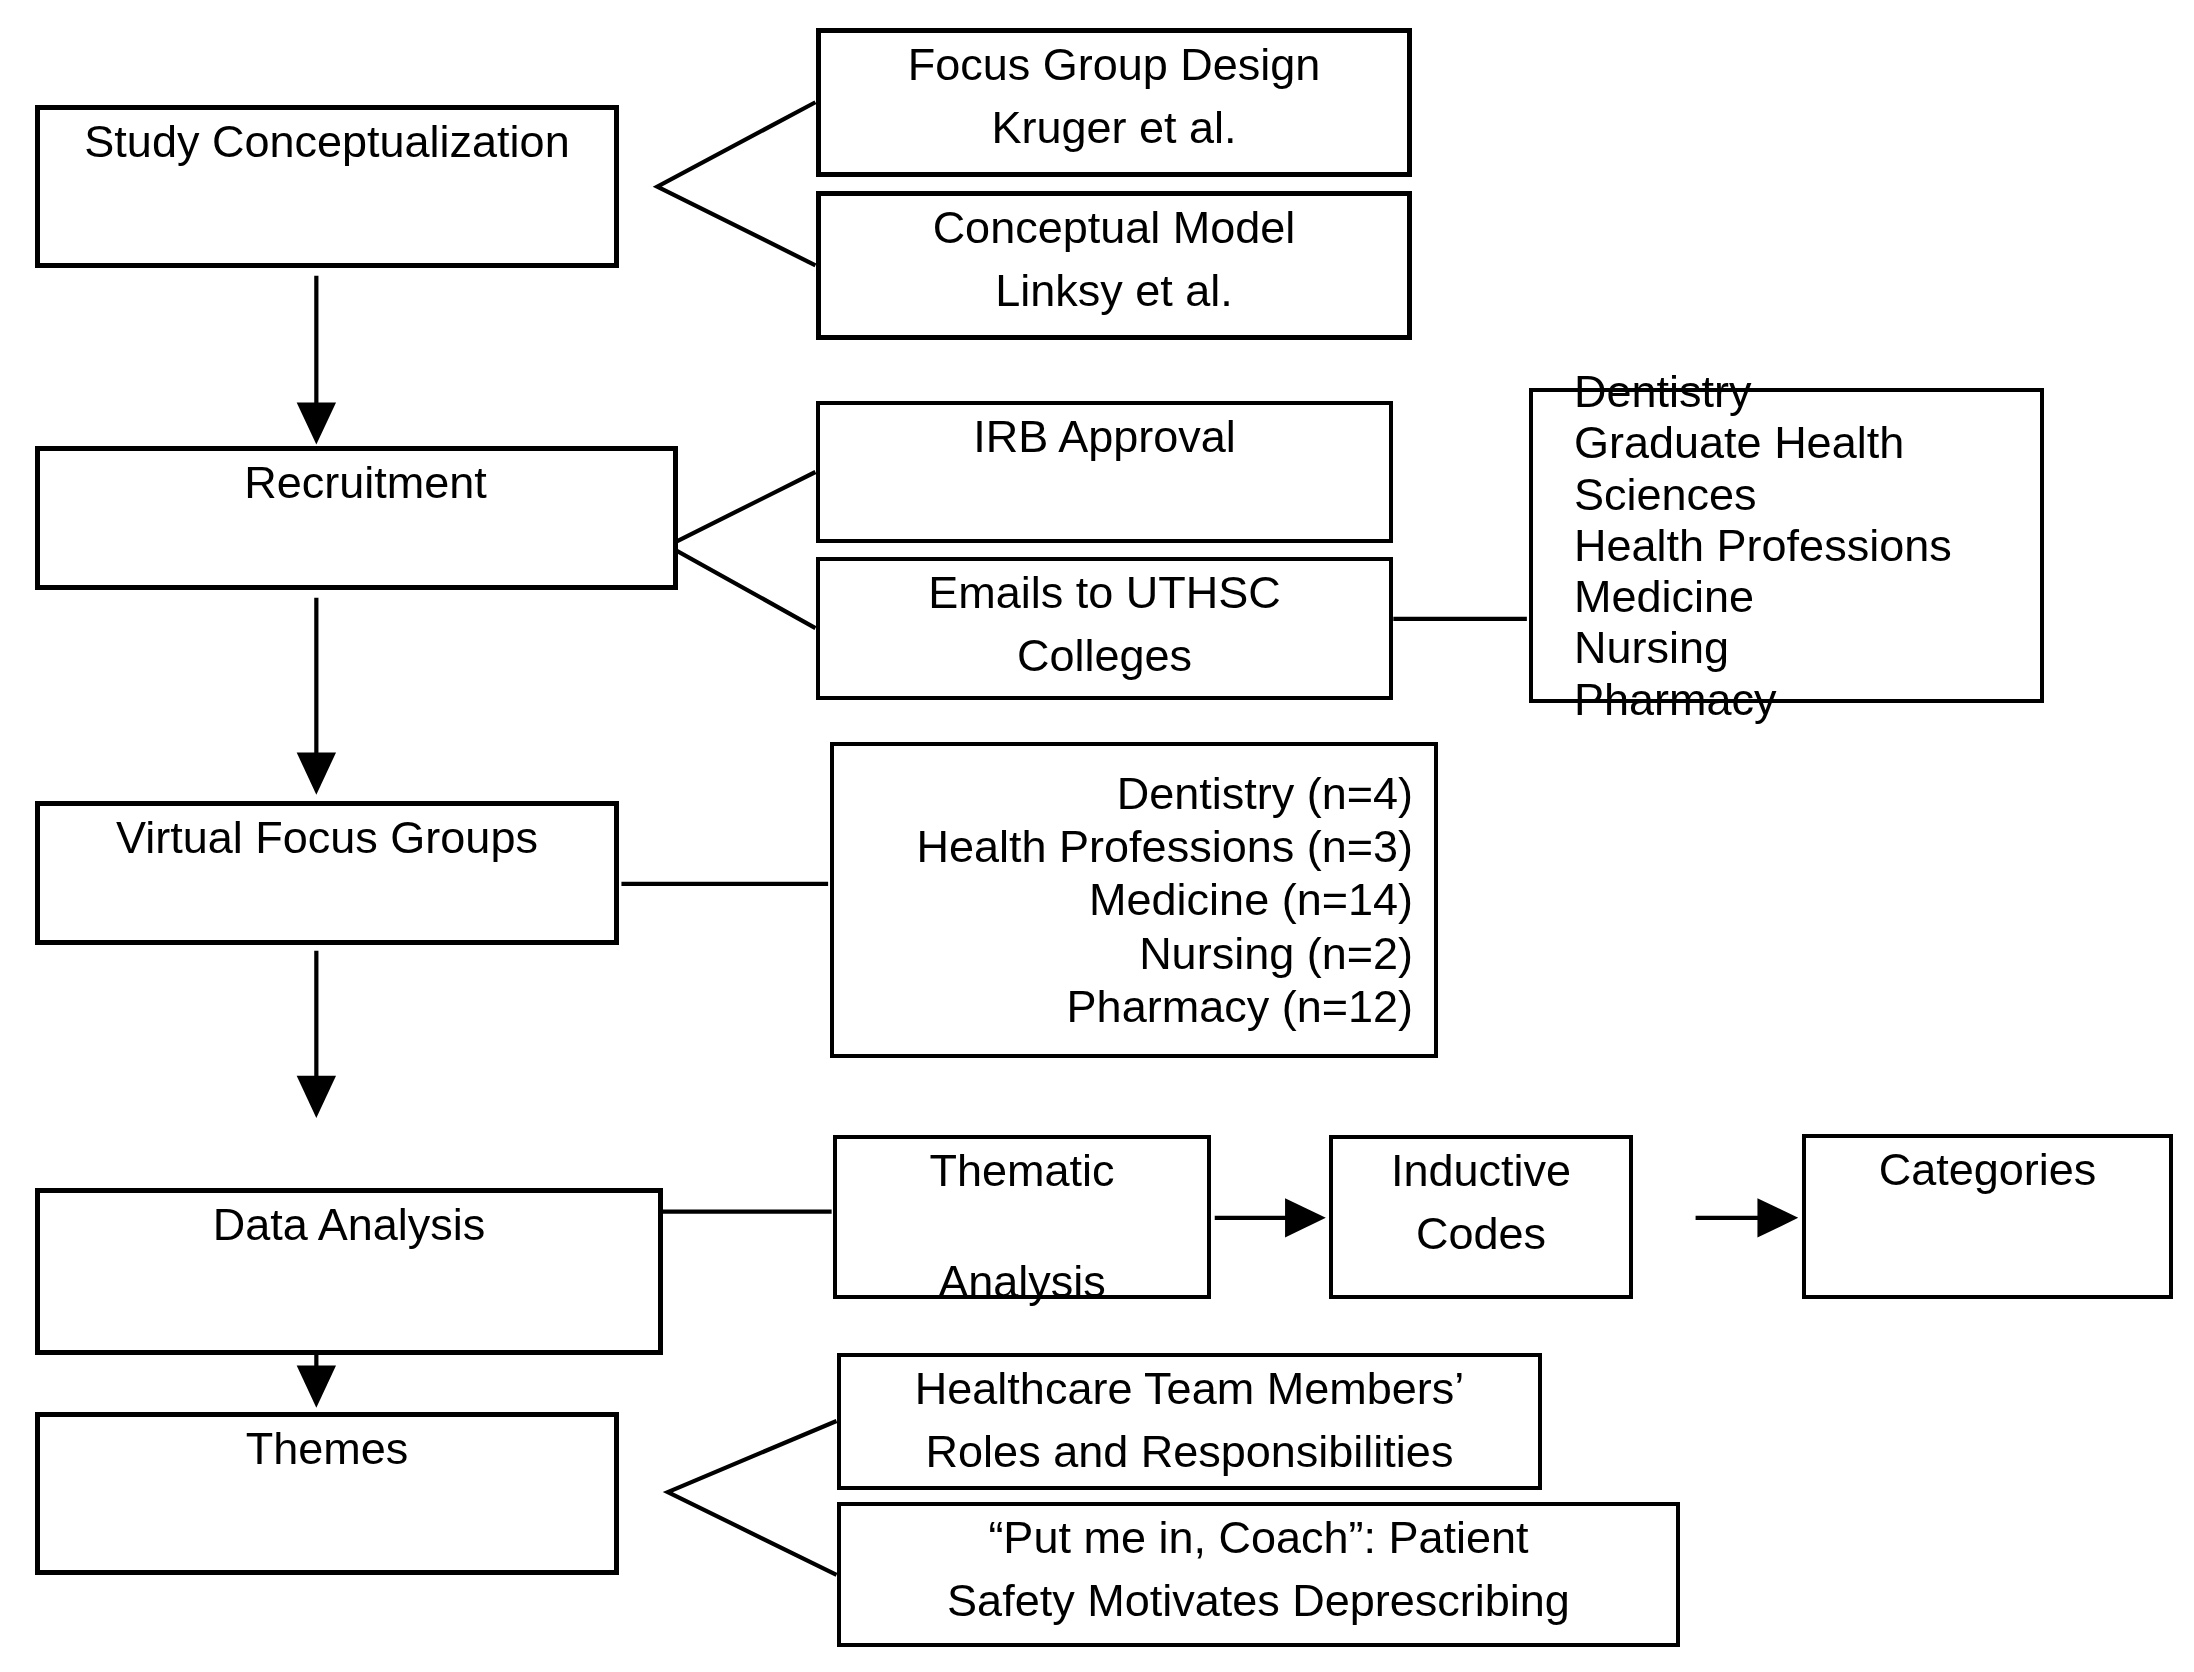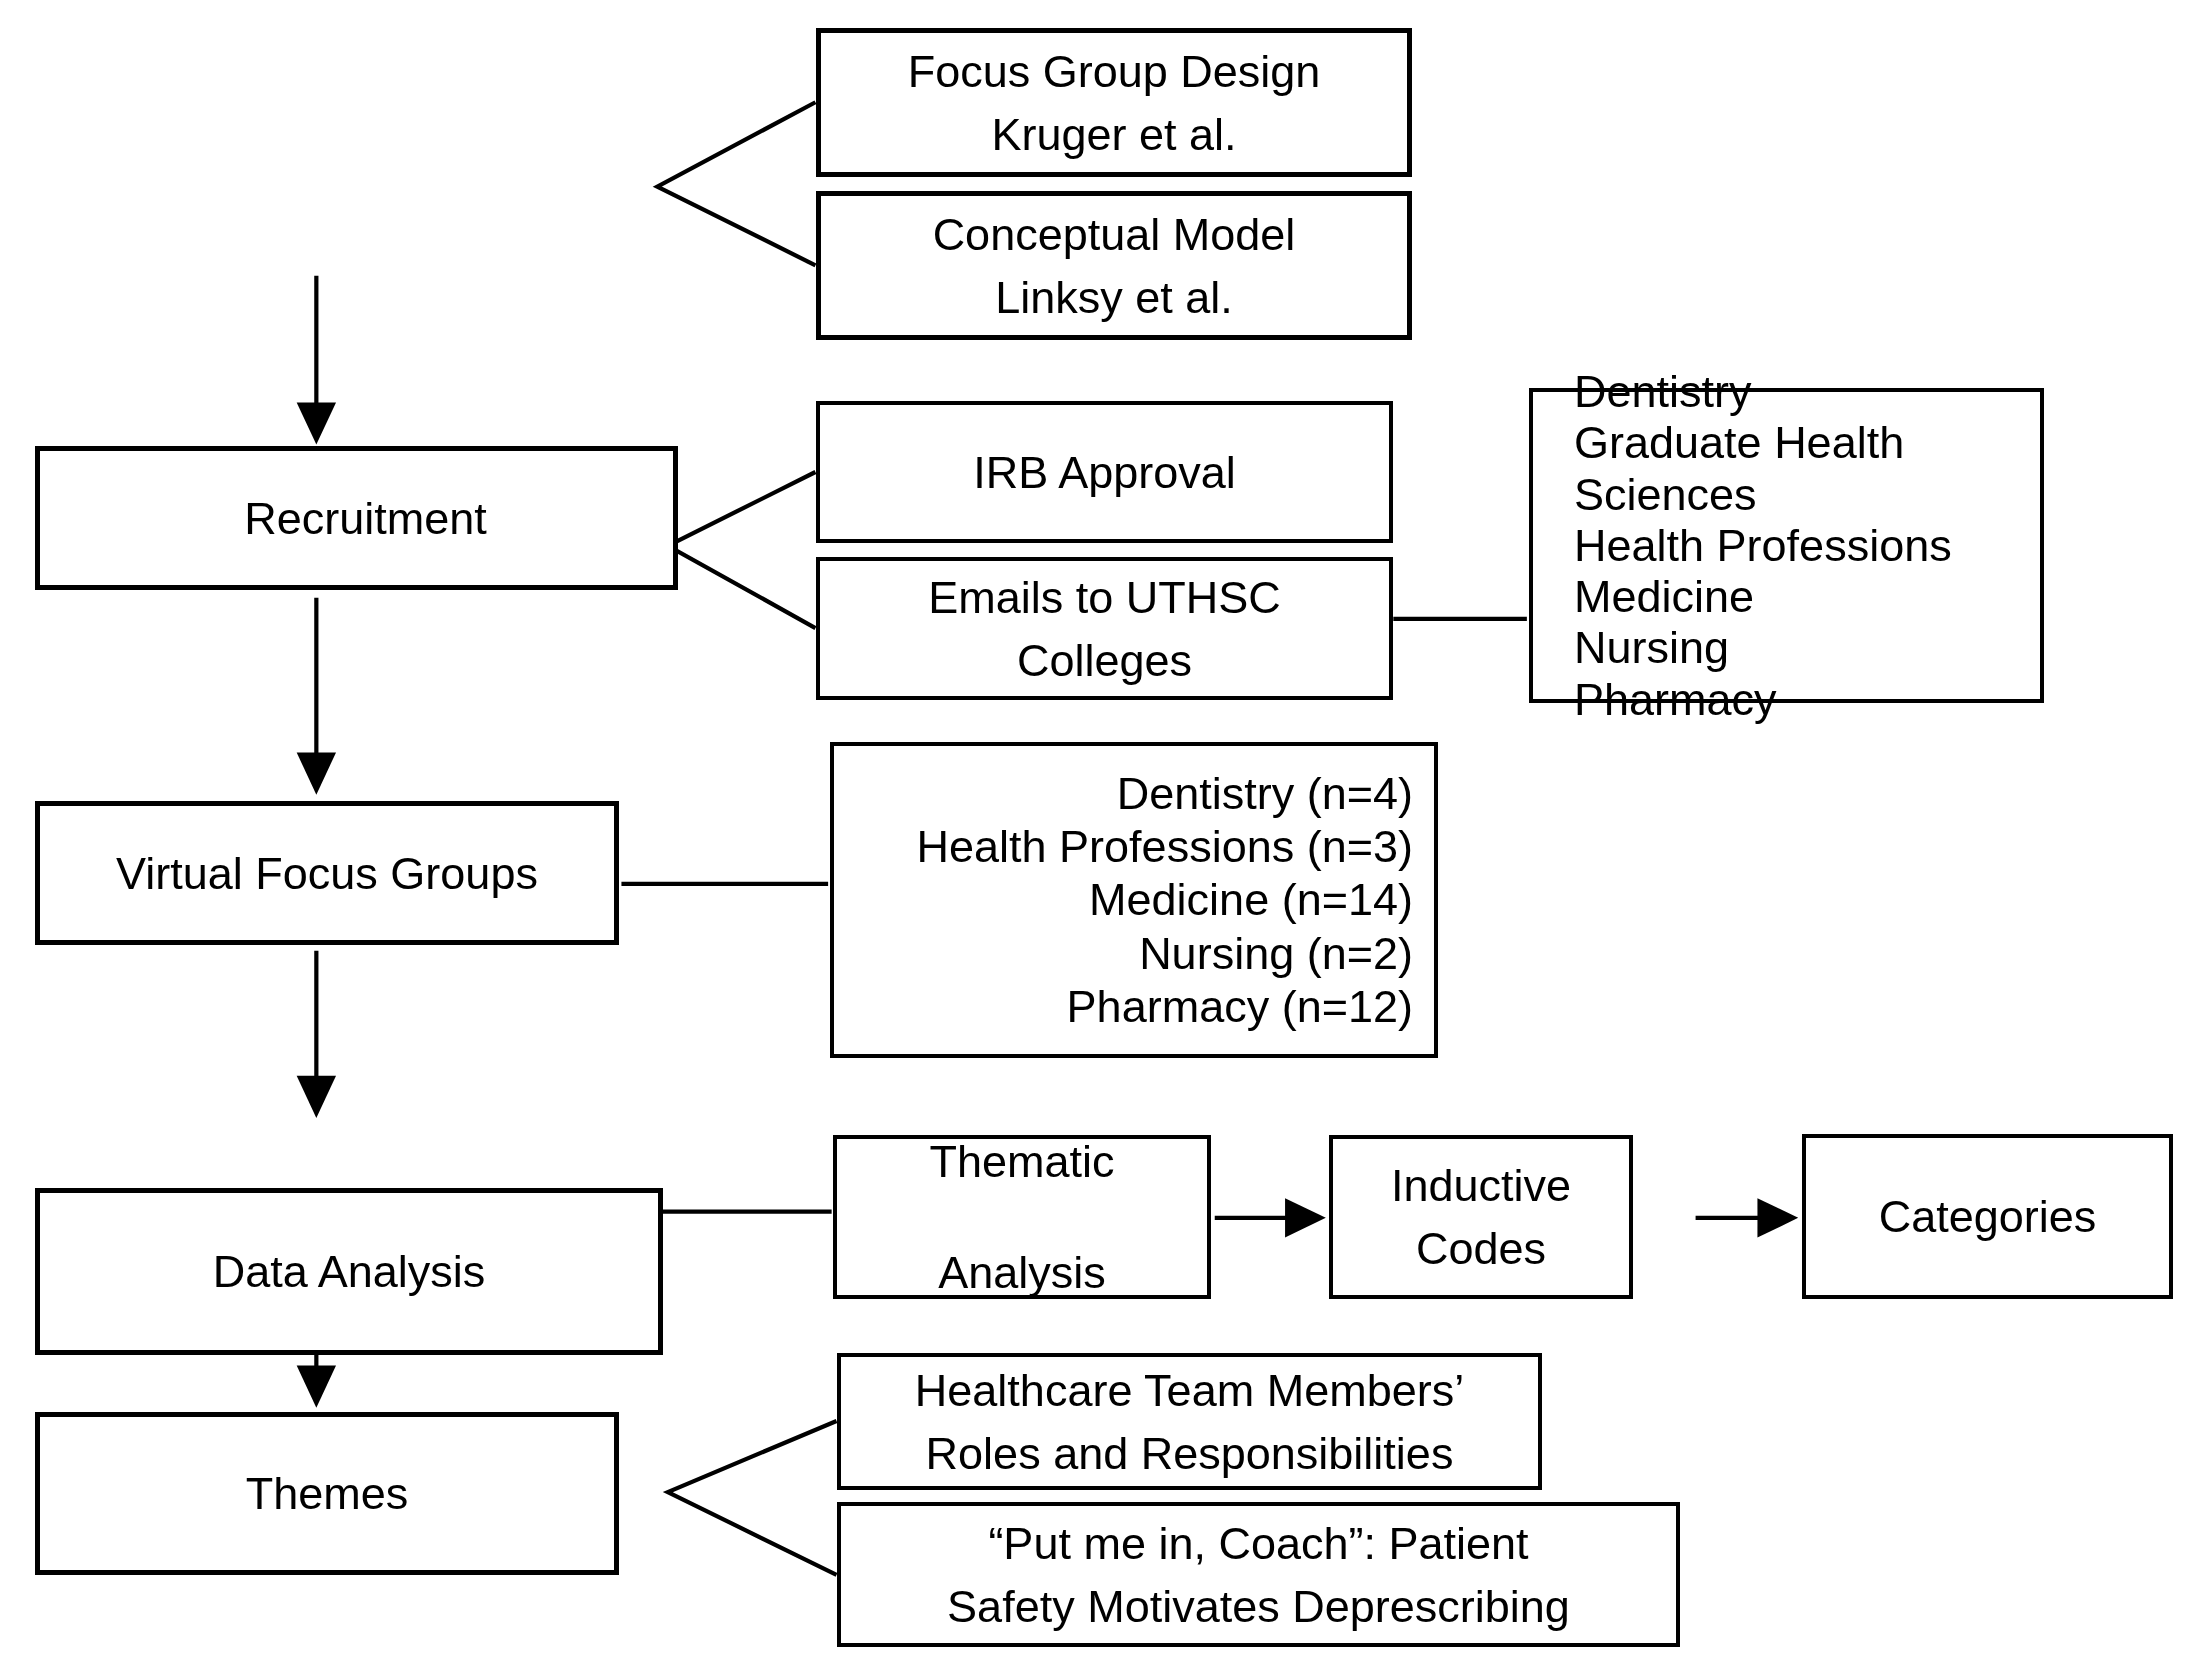--- a/index.html
+++ b/index.html
@@ -21,21 +21,21 @@
     top: 0;
     width: 2194px;
     height: 1673px;
   }
   .box {
     position: absolute;
     box-sizing: border-box;
     background: #ffffff;
     display: flex;
     flex-direction: column;
-    justify-content: center;
+    justify-content: flex-start;
     align-items: center;
     text-align: center;
     font-size: 45px;
     line-height: 1.4;
     color: #000000;
   }
   .border8 { border: 5.6px solid #000000; }
   .border7 { border: 4.9px solid #000000; }
   .list-box {
     align-items: flex-start;
@@ -84,20 +84,23 @@
     <g>
       <line x1="1728" y1="1732" x2="1836" y2="1732" stroke="#000" stroke-width="6"></line>
       <polygon points="1886,1732 1828,1704 1828,1760" fill="#000"></polygon>
     </g>
     <g>
       <line x1="2412" y1="1732" x2="2506" y2="1732" stroke="#000" stroke-width="6"></line>
       <polygon points="2558,1732 2500,1704 2500,1760" fill="#000"></polygon>
     </g>
   </svg>
 
+  <div class="box border8" style="left:35px; top:105px; width:584px; height:163px;">
+    <span class="stage-label">Study Conceptualization</span>
+  </div>
 
   <div class="box border8" style="left:35px; top:446px; width:643px; height:144px;padding-left:18px;">
     <span class="stage-label">Recruitment</span>
   </div>
 
   <div class="box border8" style="left:35px; top:801px; width:584px; height:144px;">
     <span class="stage-label">Virtual Focus Groups</span>
   </div>
 
   <div class="box border8" style="left:35px; top:1188px; width:628px; height:167px;">

